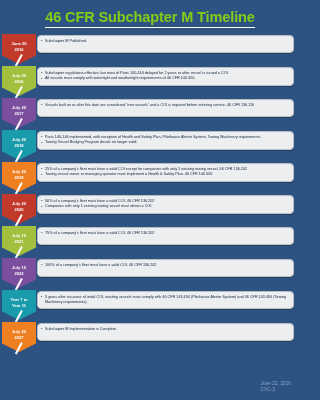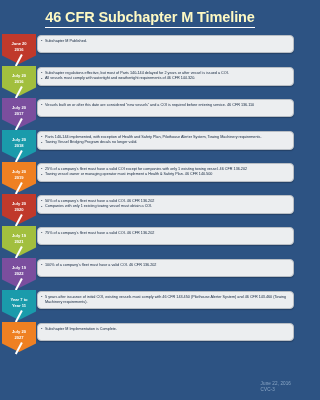--- a/index.html
+++ b/index.html
@@ -24,21 +24,21 @@
   }
   .title-bar {
     height: 34px;
     display: flex;
     align-items: center;
     justify-content: center;
     padding-top: 4px;
     box-sizing: border-box;
   }
   .title-text {
-    color: #fef9c3;
+    color: #84cc16;
     font-size: 14.5px;
     font-weight: bold;
     letter-spacing: -0.1px;
     border-bottom: 1.4px solid #ffffff;
     padding-bottom: 1px;
     line-height: 1.1;
     white-space: nowrap;
   }
   .timeline {
     position: relative;

